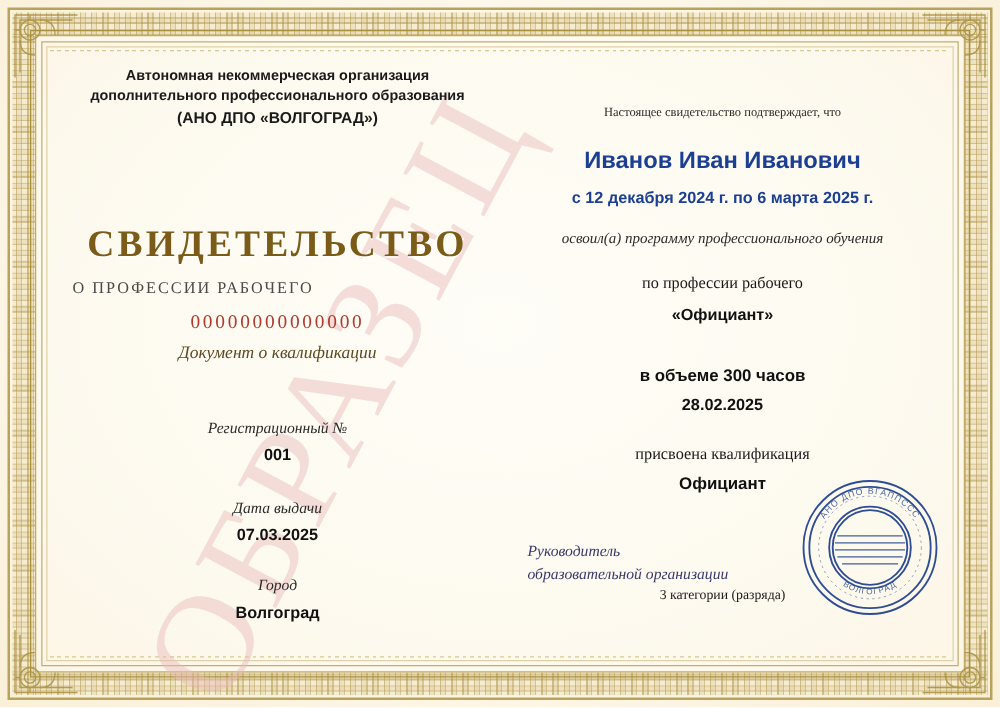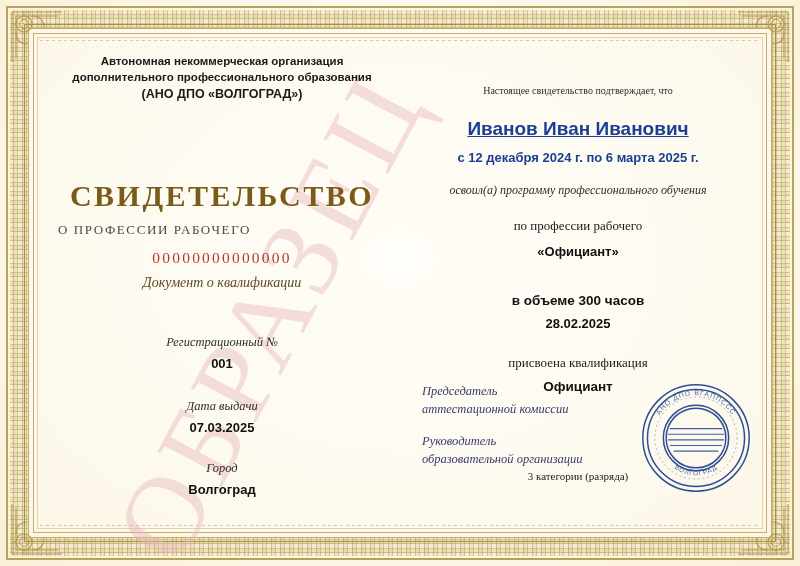--- a/index.html
+++ b/index.html
@@ -217,21 +217,20 @@
     color: #2b2b2b;
     margin-top: 31px;
   }
   .r-name {
     text-align: center;
     font-family: "Liberation Sans", sans-serif;
     font-size: 19px;
     font-weight: bold;
     color: #1c3f94;
     margin-top: 22px;
-    text-decoration: underline;
   }
   .r-period {
     text-align: center;
     font-family: "Liberation Sans", sans-serif;
     font-size: 13px;
     font-weight: bold;
     color: #1c3f94;
     margin-top: 10px;
   }
   .r-program {
@@ -440,24 +439,20 @@
       <div class="r-period">с 12 декабря 2024 г. по 6 марта 2025 г.</div>
       <div class="r-program">освоил(а) программу профессионального обучения</div>
       <div class="r-prof-label">по профессии рабочего</div>
       <div class="r-prof-value">«Официант»</div>
       <div class="r-hours">в объеме 300 часов</div>
       <div class="r-decision-date">28.02.2025</div>
       <div class="r-qual-label">присвоена квалификация</div>
       <div class="r-qual-value">Официант</div>
       <div class="r-category">3 категории (разряда)</div>
 
-      <div class="sign-block chair">
-        <div>Председатель</div>
-        <div>аттестационной комиссии</div>
-      </div>
 
       <div class="sign-block head">
         <div>Руководитель</div>
         <div>образовательной организации</div>
       </div>
 
       <svg class="seal" viewBox="0 0 120 120">
         <defs>
           <path id="sealTop" d="M 14,60 A 46,46 0 0 1 106,60"></path>
           <path id="sealBottom" d="M 20,60 A 40,40 0 0 0 100,60"></path>

